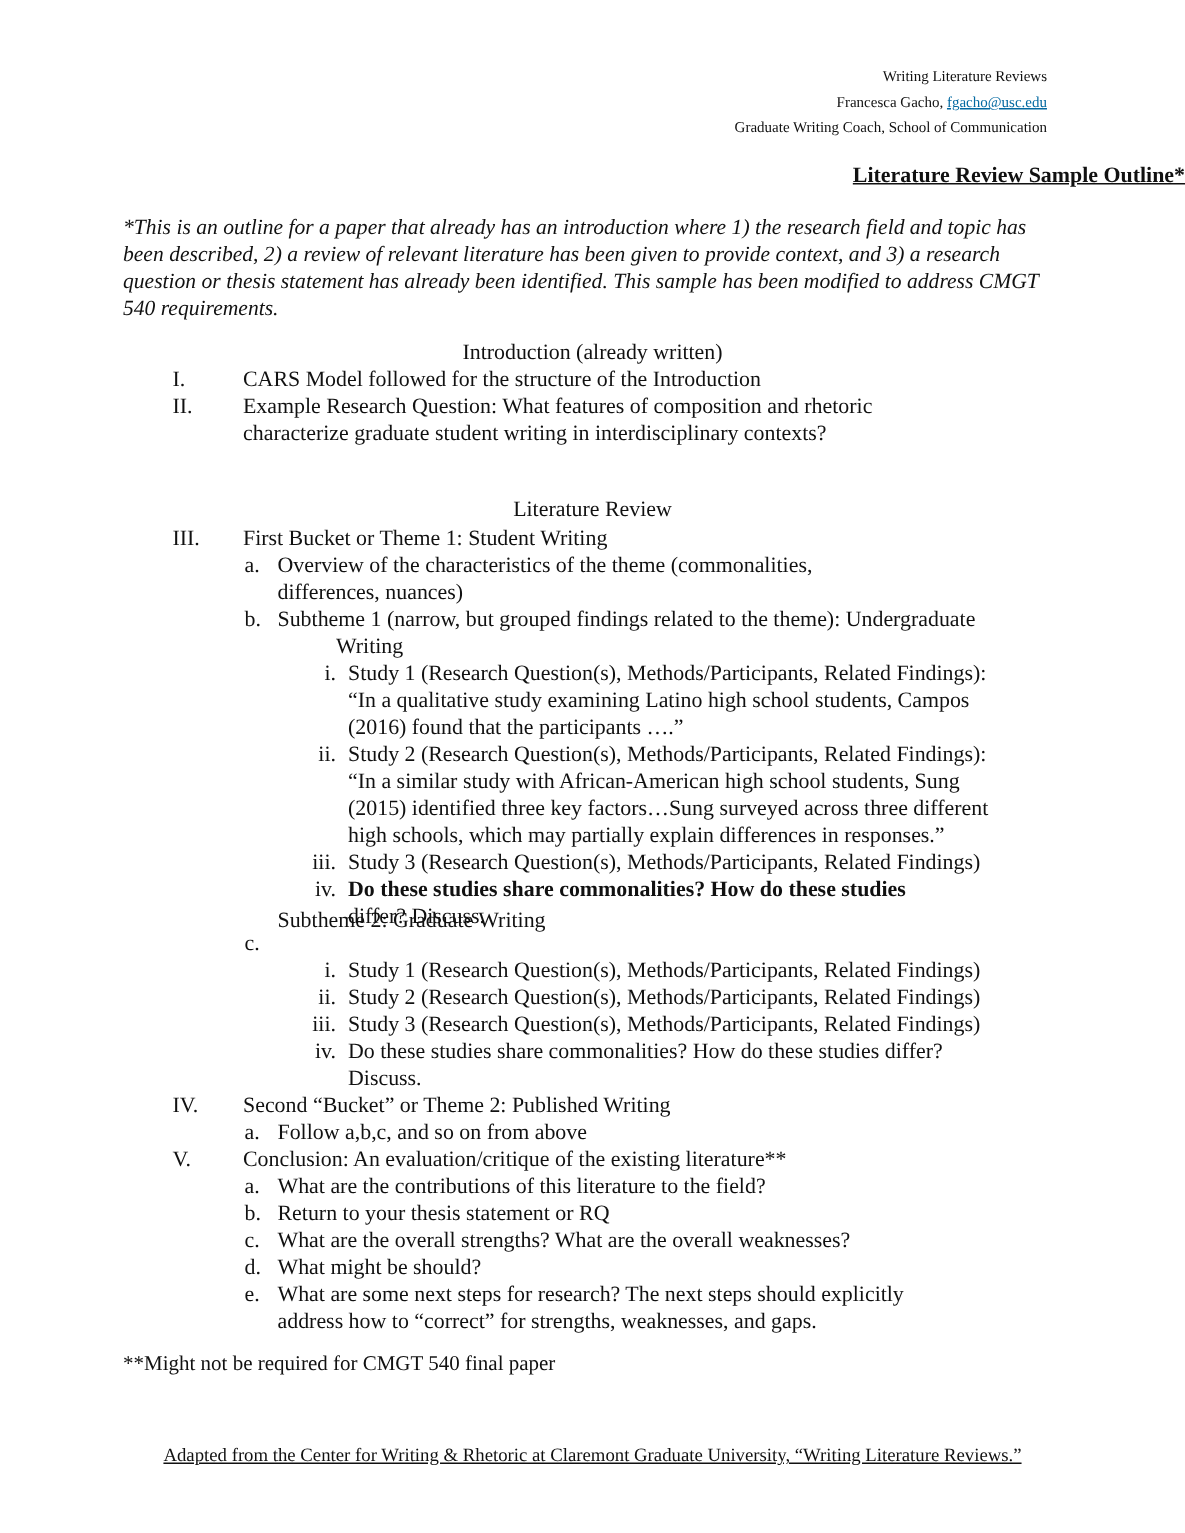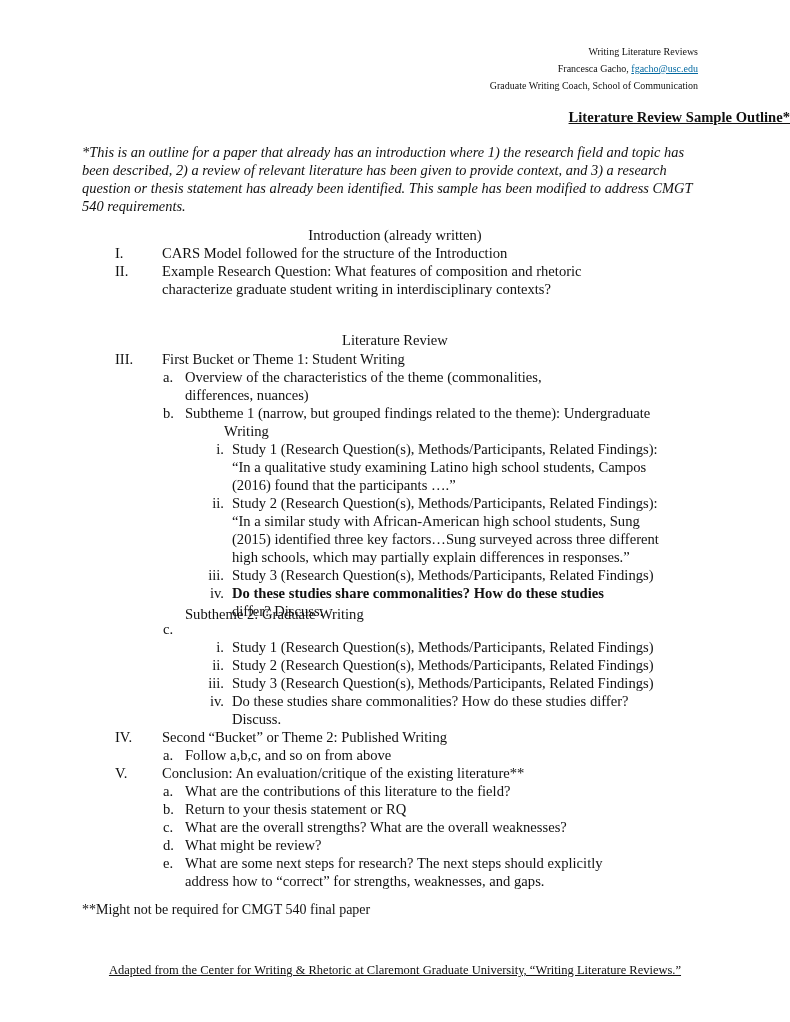--- a/index.html
+++ b/index.html
@@ -85,19 +85,19 @@
 
 <div class="abs num" style="top:765px; left:115px;">V.</div>
 <div class="abs" style="top:765px; left:162px;">Conclusion: An evaluation/critique of the existing literature**</div>
 <div class="abs" style="top:783px; left:163px;">a.</div>
 <div class="abs" style="top:783px; left:185px;">What are the contributions of this literature to the field?</div>
 <div class="abs" style="top:801px; left:163px;">b.</div>
 <div class="abs" style="top:801px; left:185px;">Return to your thesis statement or RQ</div>
 <div class="abs" style="top:819px; left:163px;">c.</div>
 <div class="abs" style="top:819px; left:185px;">What are the overall strengths? What are the overall weaknesses?</div>
 <div class="abs" style="top:837px; left:163px;">d.</div>
-<div class="abs" style="top:837px; left:185px;">What might be review?</div>
+<div class="abs" style="top:837px; left:185px;">What might be should?</div>
 <div class="abs" style="top:855px; left:163px;">e.</div>
 <div class="abs" style="top:855px; left:185px;">What are some next steps for research? The next steps should explicitly</div>
 <div class="abs" style="top:873px; left:185px;">address how to “correct” for strengths, weaknesses, and gaps.</div>
 
 <div class="abs foot1" style="top:901px;">**Might not be required for CMGT 540 final paper</div>
 <div class="abs foot2" style="top:962px;">Adapted from the Center for Writing &amp; Rhetoric at Claremont Graduate University, “Writing Literature Reviews.”</div>
 
 </body></html>

